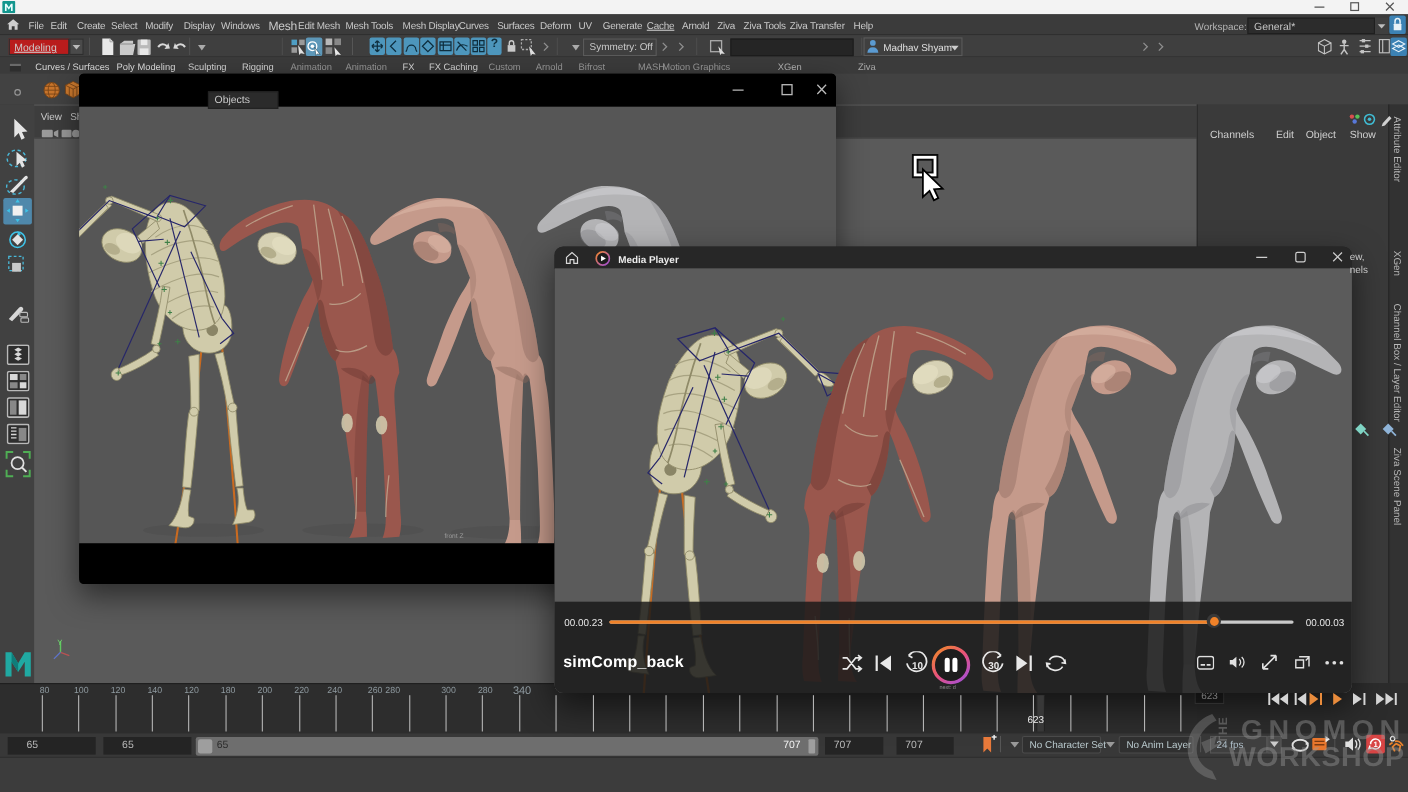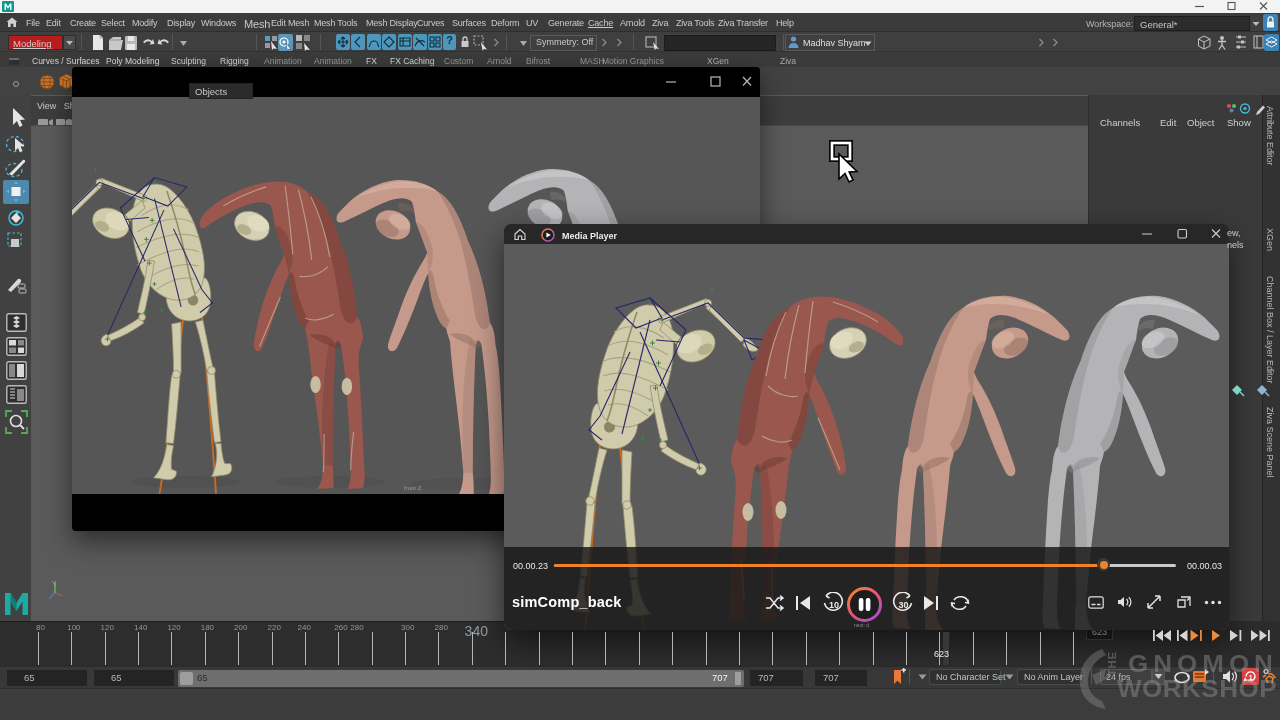--- a/index.html
+++ b/index.html
@@ -779,21 +779,21 @@
     <div class="abs" style="left:297.6px;top:623px;width:20px;font-size:8px;color:#8e999f;">240</div>
     <div class="abs" style="left:338.3px;top:632px;width:1px;height:33px;background:#b4b4b4;"></div>
     <div class="abs" style="left:331.0px;top:623px;width:20px;text-align:center;font-size:8px;color:#8e999f;">260</div>
     <div class="abs" style="left:371.6px;top:632px;width:1px;height:33px;background:#b4b4b4;"></div>
     <div class="abs" style="left:347px;top:623px;width:20px;text-align:center;font-size:8px;color:#8e999f;">280</div>
     <div class="abs" style="left:405.0px;top:632px;width:1px;height:33px;background:#b4b4b4;"></div>
     <div class="abs" style="left:397.8px;top:623px;width:20px;text-align:center;font-size:8px;color:#8e999f;">300</div>
     <div class="abs" style="left:438.4px;top:632px;width:1px;height:33px;background:#b4b4b4;"></div>
     <div class="abs" style="left:431.2px;top:623px;width:20px;text-align:center;font-size:8px;color:#8e999f;">280</div>
     <div class="abs" style="left:471.8px;top:632px;width:1px;height:33px;background:#b4b4b4;"></div>
-    <div class="abs" style="left:464.6px;top:623px;width:20px;text-align:center;font-size:14px;color:#8e999f;">340</div>
+    <div class="abs" style="left:464.6px;top:623px;width:20px;text-align:center;font-size:10px;color:#8e999f;">340</div>
     <div class="abs" style="left:505.2px;top:632px;width:1px;height:33px;background:#b4b4b4;"></div>
     <div class="abs" style="left:538.6px;top:632px;width:1px;height:33px;background:#b4b4b4;"></div>
     <div class="abs" style="left:572.0px;top:632px;width:1px;height:33px;background:#b4b4b4;"></div>
     <div class="abs" style="left:605.4px;top:632px;width:1px;height:33px;background:#b4b4b4;"></div>
     <div class="abs" style="left:638.8px;top:632px;width:1px;height:33px;background:#b4b4b4;"></div>
     <div class="abs" style="left:672.2px;top:632px;width:1px;height:33px;background:#b4b4b4;"></div>
     <div class="abs" style="left:705.5px;top:632px;width:1px;height:33px;background:#b4b4b4;"></div>
     <div class="abs" style="left:738.9px;top:632px;width:1px;height:33px;background:#b4b4b4;"></div>
     <div class="abs" style="left:772.3px;top:632px;width:1px;height:33px;background:#b4b4b4;"></div>
     <div class="abs" style="left:805.7px;top:632px;width:1px;height:33px;background:#b4b4b4;"></div>

